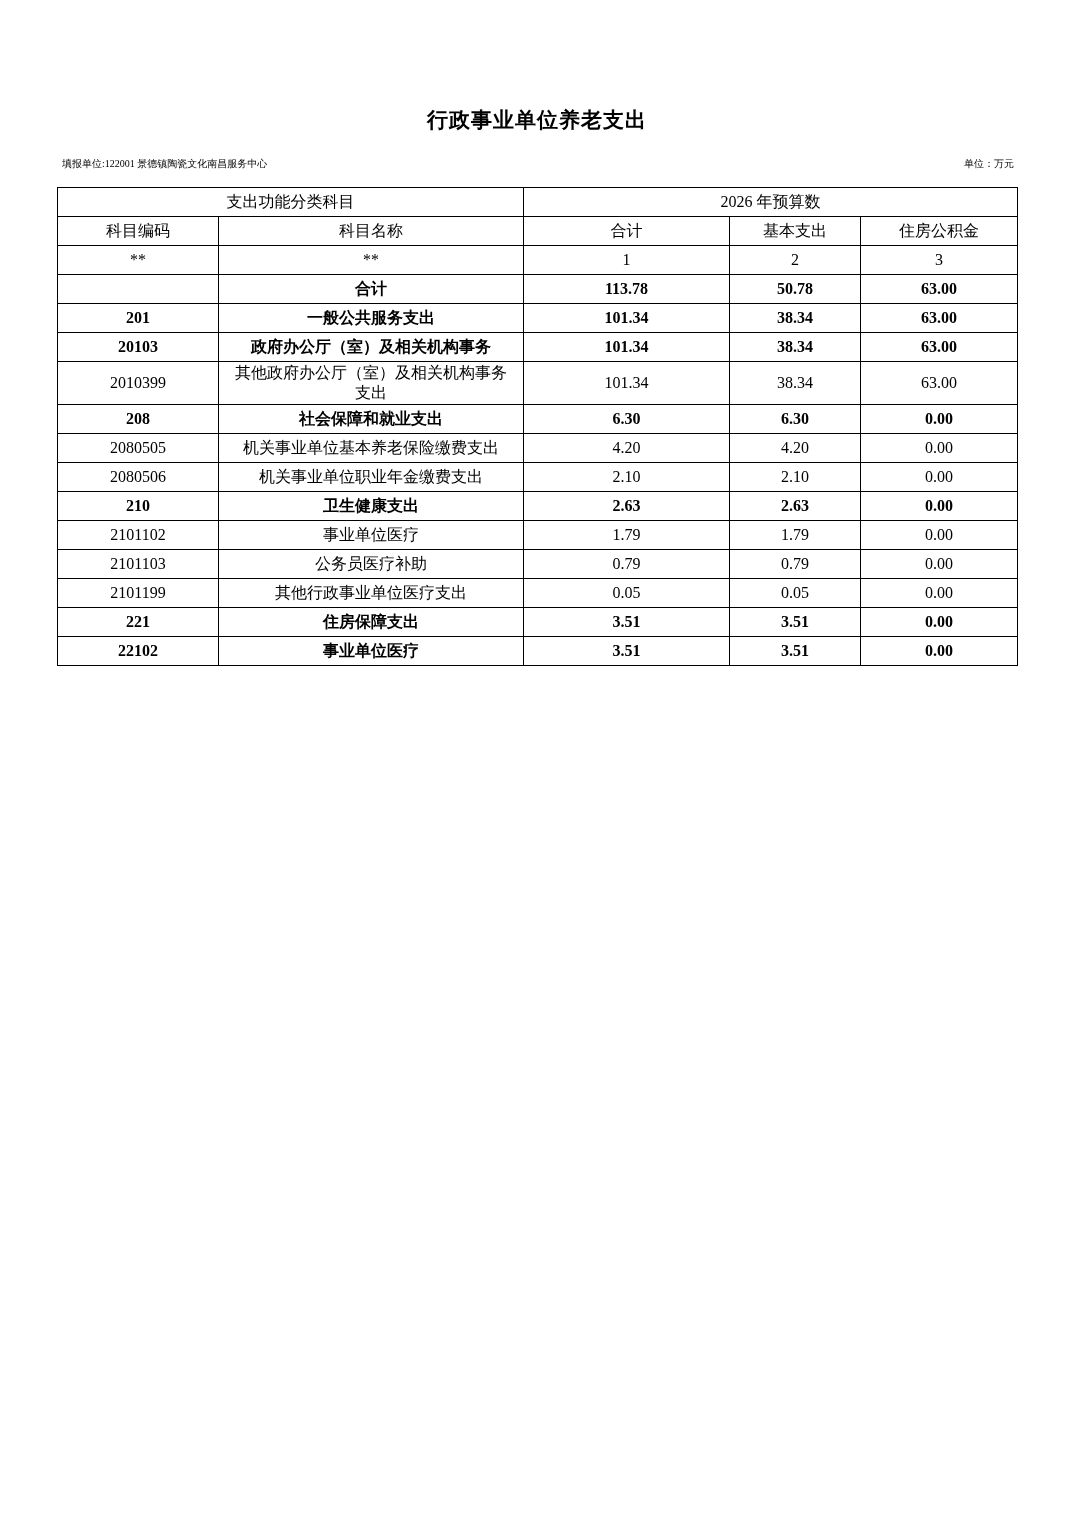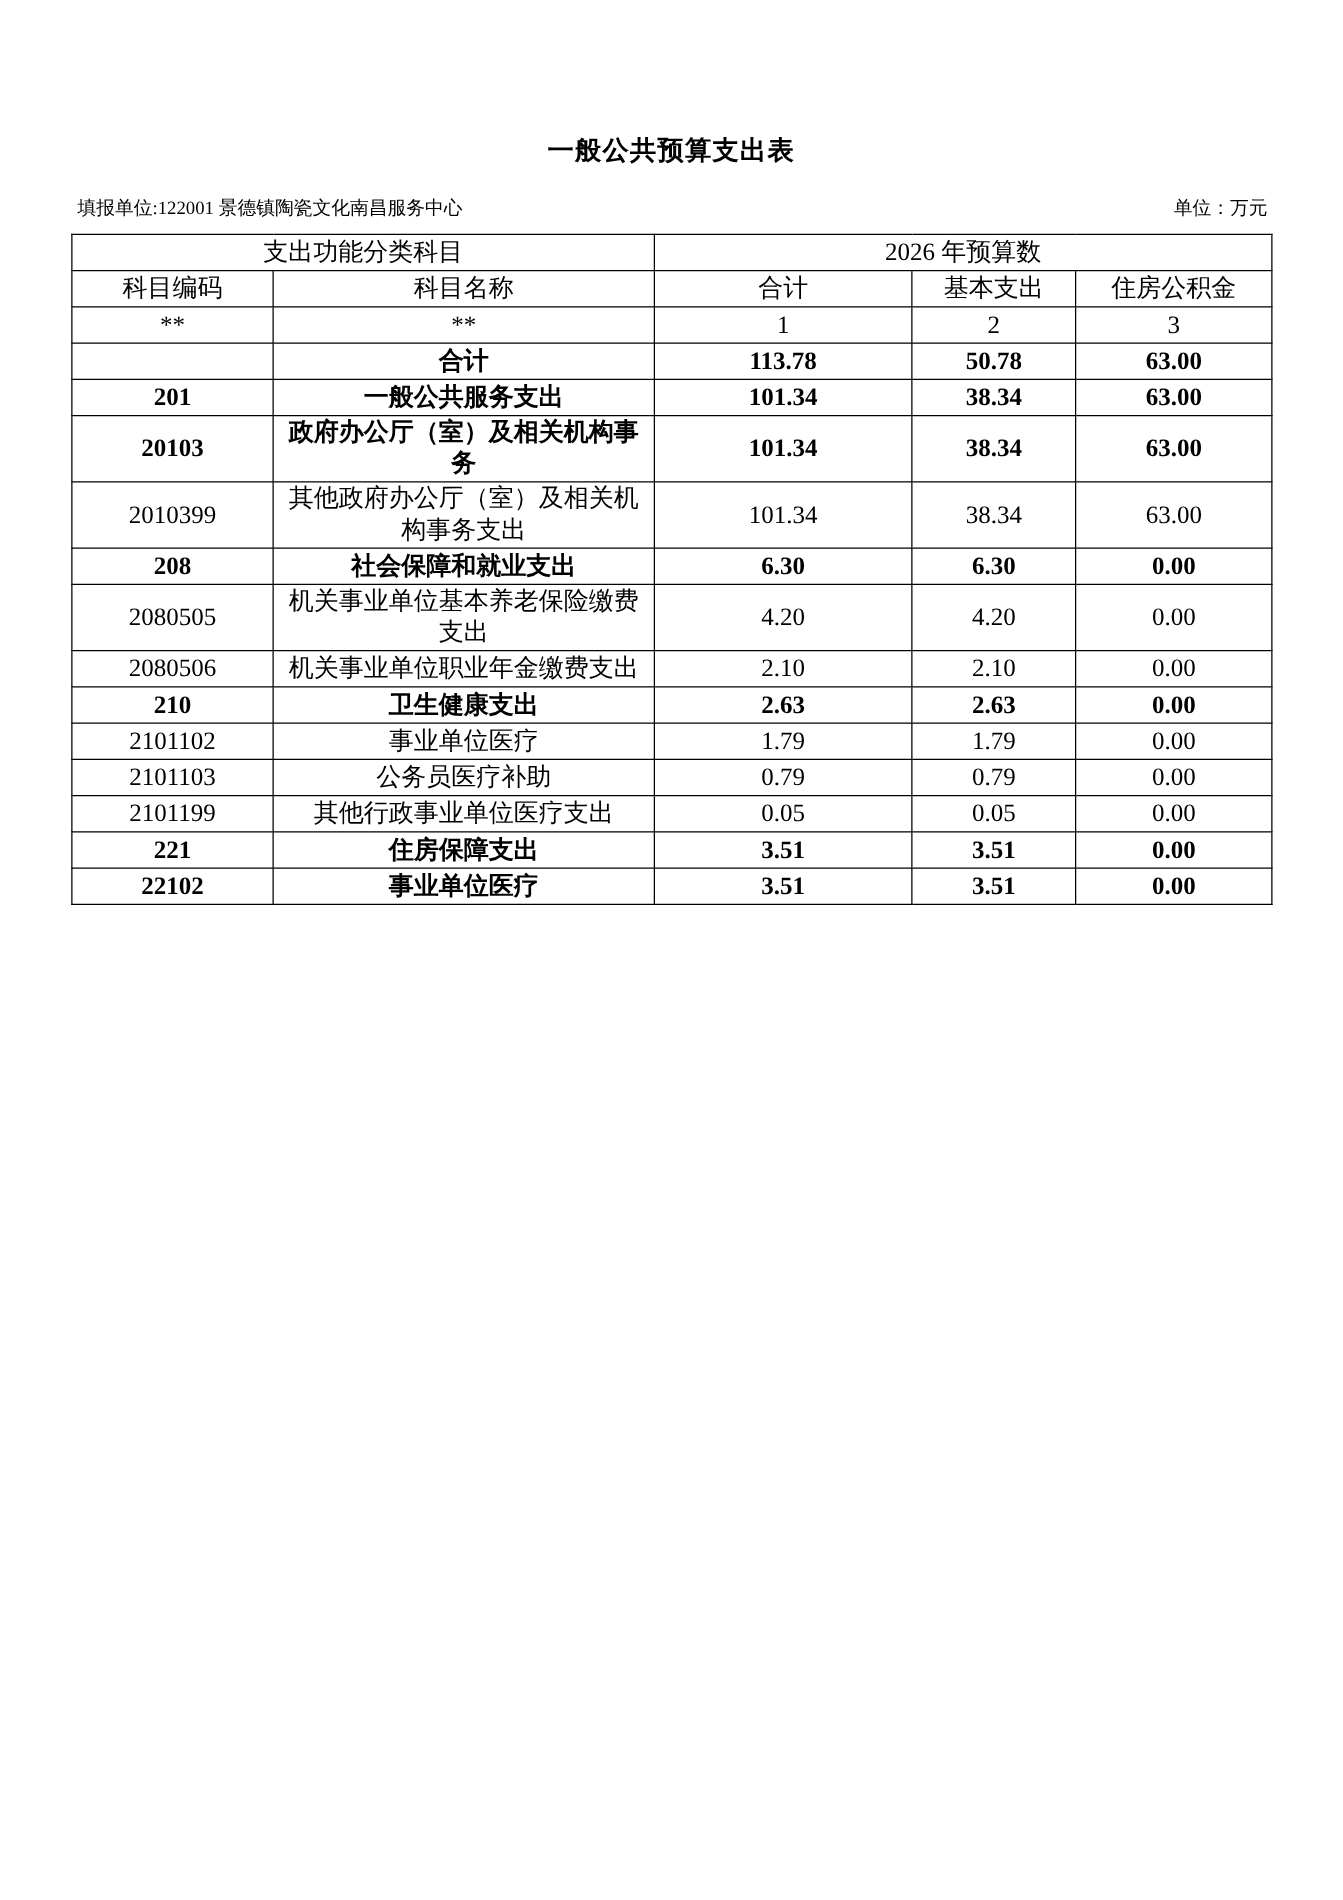--- a/index.html
+++ b/index.html
@@ -28,30 +28,30 @@
     margin: 0;
   }
   .meta-line {
     position: absolute;
     top: 157px;
     left: 62px;
     right: 60px;
     display: flex;
     justify-content: space-between;
     align-items: flex-end;
-    font-size: 15px;
+    font-size: 10px;
   }
   table.budget-table {
     position: absolute;
     left: 57px;
     top: 187px;
     width: 960px;
     border-collapse: collapse;
     table-layout: fixed;
-    font-size: 20px;
+    font-size: 16px;
   }
   table.budget-table th,
   table.budget-table td {
     border: 1px solid #000000;
     text-align: center;
     vertical-align: middle;
     height: 26px;
     padding: 1px 4px;
     font-weight: normal;
     line-height: 1.25;
@@ -67,21 +67,21 @@
   col.c-name    { width: 305px; }
   col.c-total   { width: 206px; }
   col.c-basic   { width: 131px; }
   col.c-project { width: 157px; }
 </style>
 </head>
 <body>
 
 <div class="page">
 
-  <h1 class="doc-title">一般公共预算支出表</h1>
+  <h1 class="doc-title">行政事业单位养老支出</h1>
 
   <div class="meta-line">
     <span>填报单位:122001 景德镇陶瓷文化南昌服务中心</span>
     <span>单位：万元</span>
   </div>
 
   <table class="budget-table">
     <colgroup>
       <col class="c-code">
       <col class="c-name">

